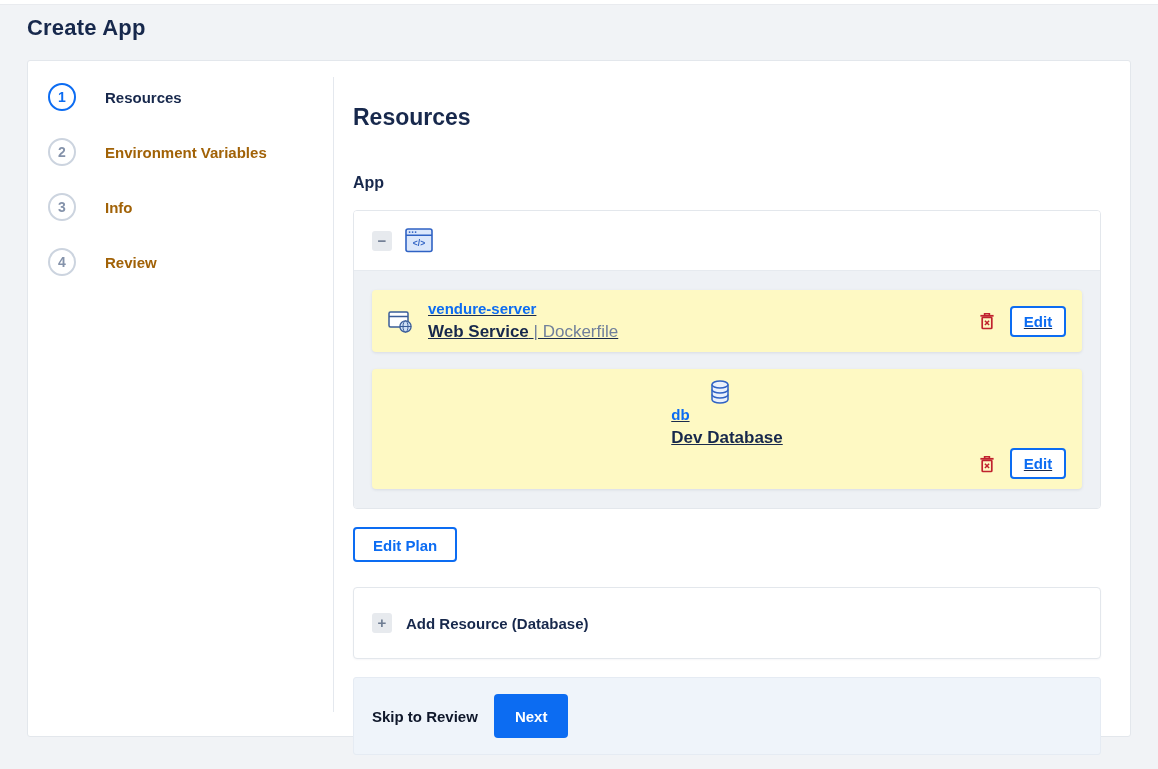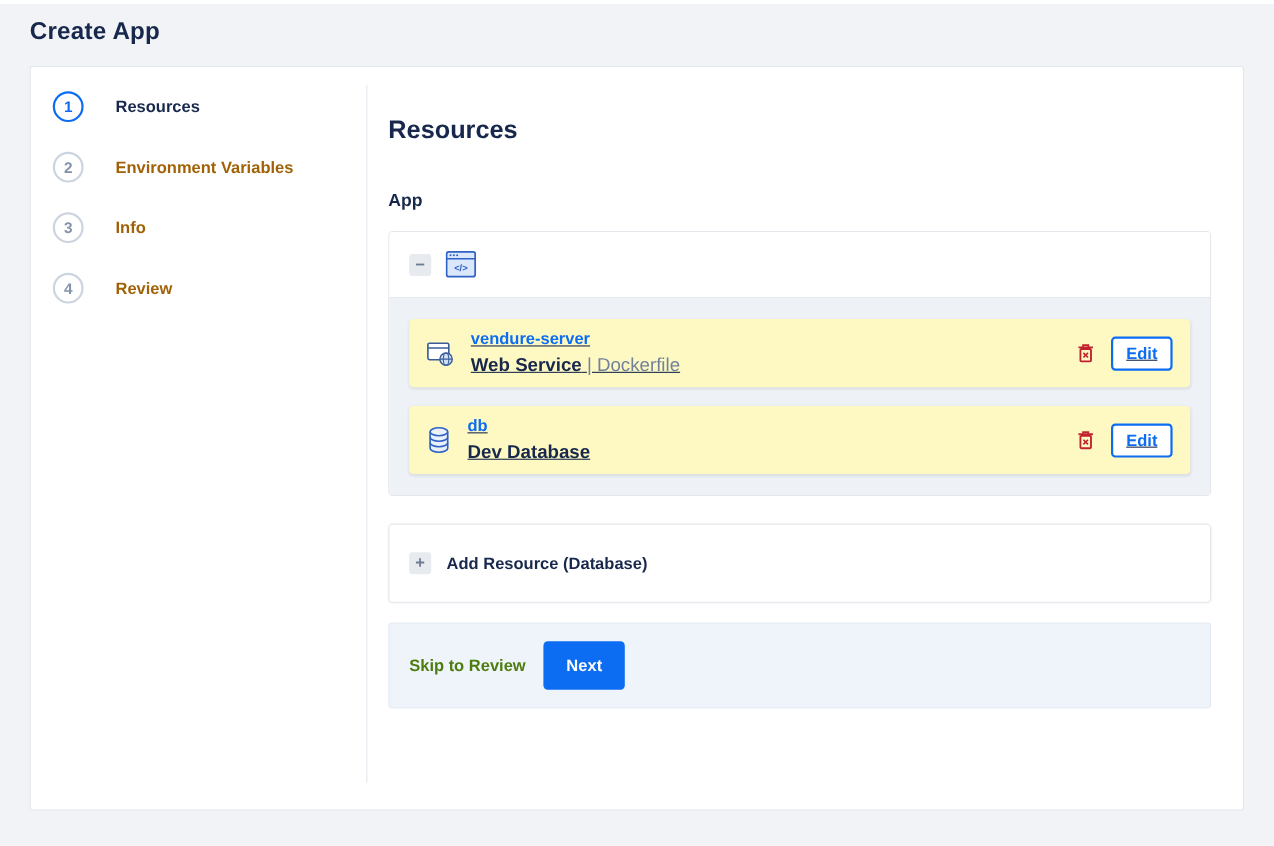--- a/index.html
+++ b/index.html
@@ -49,21 +49,21 @@
   .app-icon { margin:0 13px 0 13px; display:flex; flex:none; }
   .app-name { font-size:15px; font-weight:700; color:#17284c; }
   .app-summary { margin-top:4px; font-size:14px; color:#71809b; }
   .app-body {
     background:#eef1f5; border-top:1px solid #e6eaef; padding:19px 18px;
   }
   .res-row {
     background:#fef9c3; border-radius:4px; box-shadow:0 1px 3px rgba(16,36,70,.10);
     display:flex; align-items:center; padding:10px 16px; min-height:54px;text-decoration:underline;
   }
-  .res-row + .res-row { margin-top:17px; }
+  .res-row + .res-row { margin-top:17px;flex-direction:column; }
   .res-icon { display:flex; flex:none; margin-right:15px; }
   .res-name { font-size:15px; font-weight:700; color:#0c6cf2; text-decoration:none; cursor:pointer; }
   .res-sub { margin-top:4px; font-size:17px; }
   .res-type { font-weight:700; color:#17284c; }
   .res-source { color:#71809b; }
   .res-actions { margin-left:auto; display:flex; align-items:center; }
   .trash-btn { background:none; border:none; cursor:pointer; display:flex; padding:2px; margin-right:13px; }
   .btn-outline {
     background:#fff; border:2px solid #0c6cf2; color:#0c6cf2; border-radius:4px;
     font-family:inherit; font-size:15px; font-weight:700; cursor:pointer;
@@ -73,21 +73,21 @@
   .add-card {
     margin-top:25px; border:1px solid #e3e7ec; border-radius:4px; background:#fff;
     box-shadow:0 1px 2px rgba(16,36,70,.04);
     display:flex; align-items:center; padding:25px 18px; cursor:pointer;
   }
   .add-label { margin-left:14px; font-size:15px; font-weight:700; color:#17284c; }
   .footer-bar {
     margin-top:18px; background:#eff4fa; border:1px solid #e5ebf3; border-radius:3px;
     height:78px; display:flex; align-items:center; padding-left:18px;
   }
-  .skip-link { color:#4d7c0f; font-size:15px; font-weight:700; text-decoration:none; cursor:pointer; }
+  .skip-link { color:#0f172a; font-size:15px; font-weight:700; text-decoration:none; cursor:pointer; }
   .next-btn {
     margin-left:16px; background:#0c6cf2; color:#fff; border:none; border-radius:4px;
     font-family:inherit; font-size:15px; font-weight:700;
     height:44px; padding:0 21px; cursor:pointer;
   }
 </style>
 </head>
 <body>
 
 <div class="topbar"></div>
@@ -191,20 +191,21 @@
           <line x1="5.9" y1="8.8" x2="10.1" y2="13" stroke="#c0232e" stroke-width="1.5"></line>
           <line x1="10.1" y1="8.8" x2="5.9" y2="13" stroke="#c0232e" stroke-width="1.5"></line>
         </svg>
       </button>
       <button class="btn-outline edit-btn">Edit</button>
     </div>
   </div>
 </div>
     </div>
 
+    <button class="btn-outline edit-plan-btn">Edit Plan</button>
 
     <div class="add-card">
       <span class="chip-btn">+</span>
       <span class="add-label">Add Resource (Database)</span>
     </div>
 
     <div class="footer-bar">
       <a class="skip-link">Skip to Review</a>
       <button class="next-btn">Next</button>
     </div>

